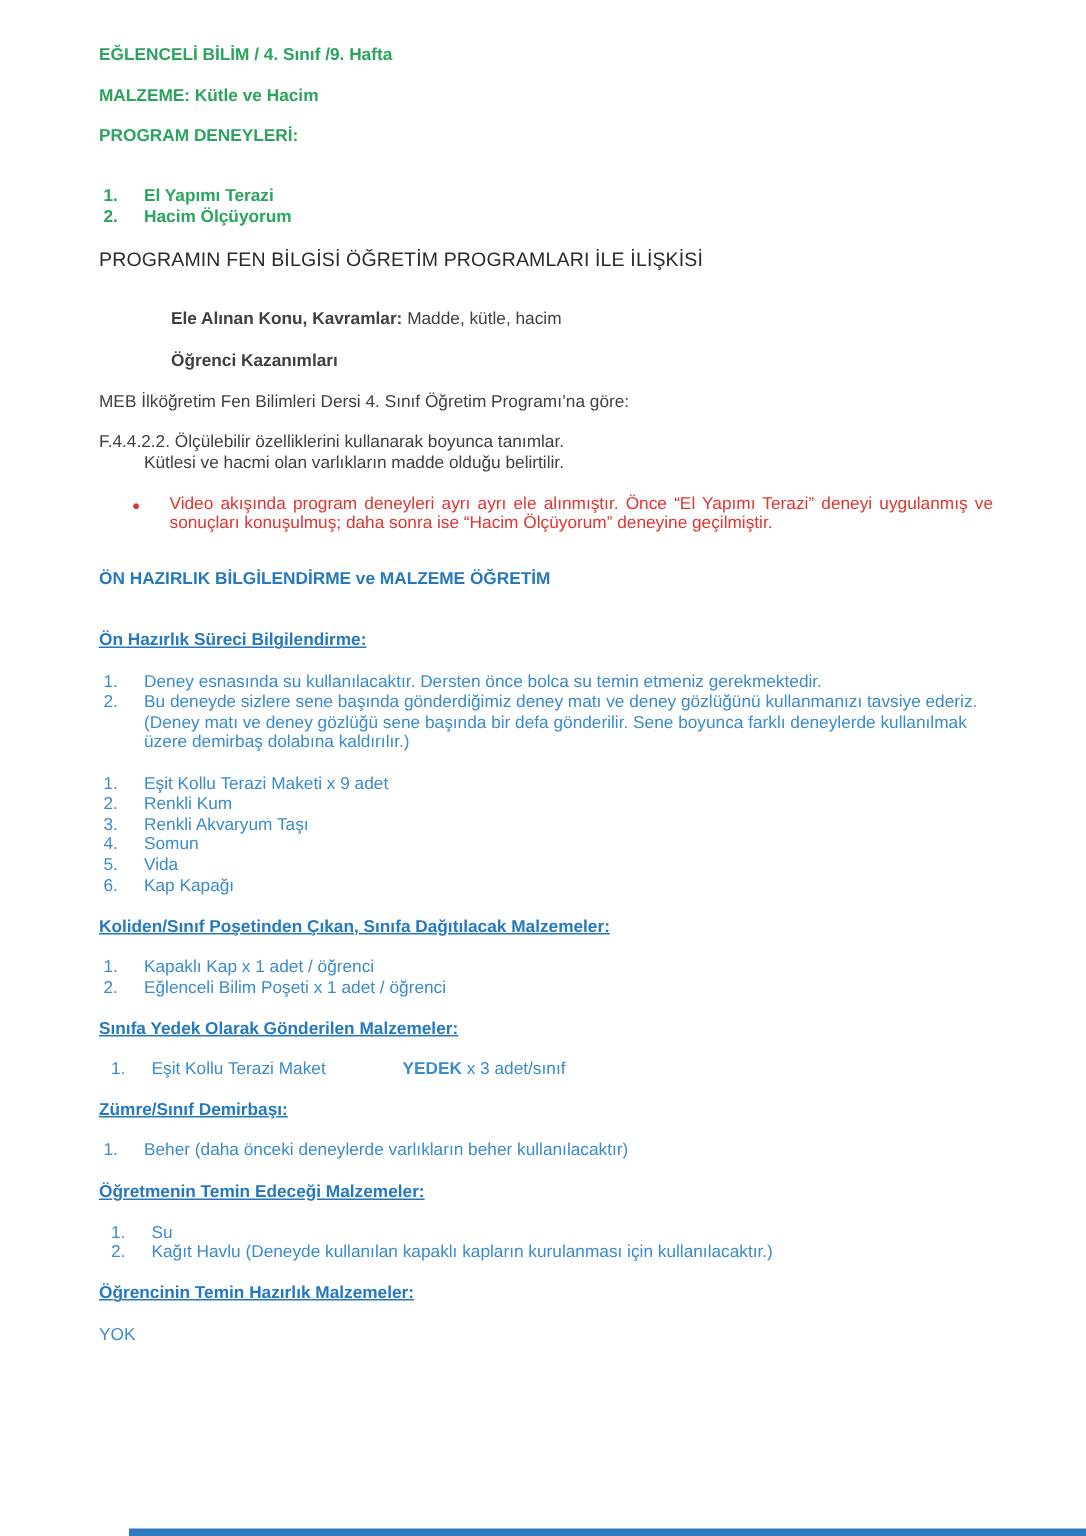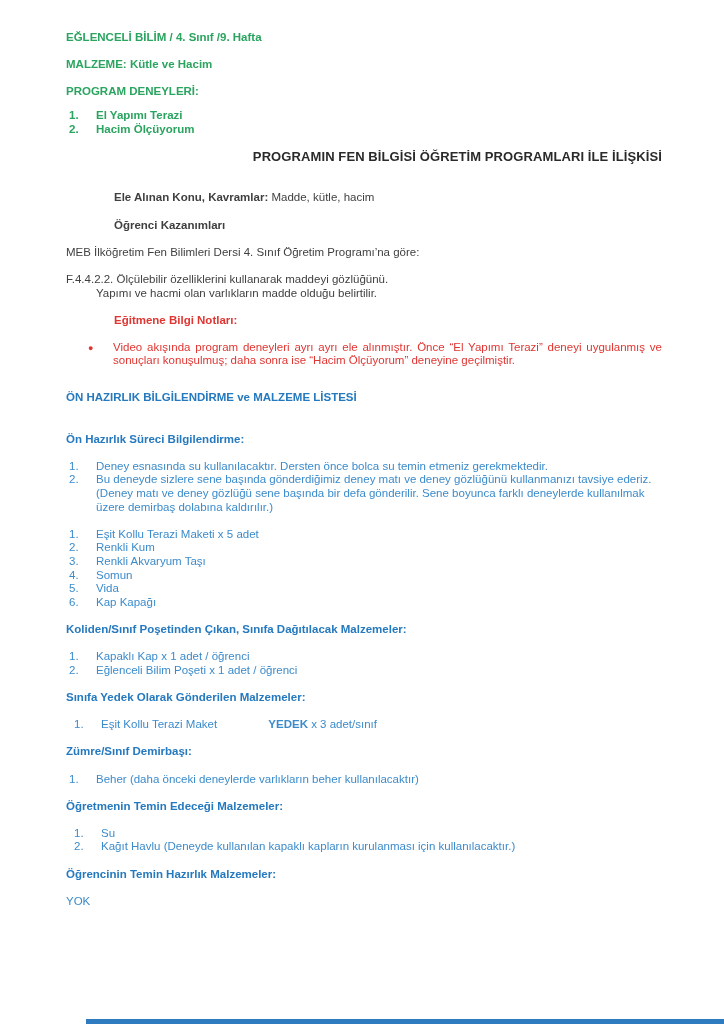--- a/index.html
+++ b/index.html
@@ -20,24 +20,24 @@
     font-size:11.5px;
     line-height:13.6px;
     color:var(--ink);
   }
   .doc{padding:31px 62px 0 66px;}
   p{margin:0 0 13.6px 0;}
   .b{font-weight:bold;padding-left:48px;}
   .green{color:var(--green);font-weight:bold;}
   .red{color:var(--red);}
   .blueh{color:var(--blue-h);font-weight:bold;}
-  .u{}
+  .u{text-decoration:underline;}
   .blue-body{color:var(--blue-b);}
   .doc-title{
-    text-align:right;font-weight:bold;color:#2a2a2a;
+    text-align:left;font-weight:normal;color:#2a2a2a;
     font-size:13px;margin:10px 0 28px 0;letter-spacing:.1px;
   }
   .list{margin:0 0 13.6px 0;}
   .row{display:flex;padding-left:3px;}
   .row .n{flex:0 0 27px;}
   .row .t{flex:1;}
   .indent{padding-left:30px;}
   .gain{margin:0 0 13.6px 0;}
   .gain p{margin:0;}
   .brow{display:flex;padding-left:22px;margin:0 0 23px 0;}
@@ -50,69 +50,68 @@
   }
 </style>
 </head>
 <body>
 
 <div class="page">
   <div class="doc">
 
     <p class="green">EĞLENCELİ BİLİM / 4. Sınıf  /9. Hafta</p>
     <p class="green">MALZEME: Kütle ve Hacim</p>
-    <p class="green" style="margin-bottom:10px;">PROGRAM DENEYLERİ:</p>
+    <p class="green" style="margin-bottom:26px;">PROGRAM DENEYLERİ:</p>
 
     <div class="list green">
       <div class="row">
         <span class="n">1.</span>
         <span class="t">El Yapımı Terazi</span>
       </div>
       <div class="row">
         <span class="n">2.</span>
         <span class="t">Hacim Ölçüyorum</span>
       </div>
     </div>
 
     <p class="doc-title">PROGRAMIN FEN BİLGİSİ ÖĞRETİM PROGRAMLARI İLE İLİŞKİSİ</p>
 
     <p><span class="b">Ele Alınan Konu, Kavramlar:</span><span> Madde, kütle, hacim</span></p>
 
     <p class="b">Öğrenci Kazanımları</p>
     <p>MEB İlköğretim Fen Bilimleri Dersi  4. Sınıf Öğretim Programı’na göre:</p>
 
     <div class="gain">
-      <p>F.4.4.2.2. Ölçülebilir özelliklerini kullanarak maddeyi gözlüğünü.</p>
-      <p class="indent">Yapımı ve hacmi olan varlıkların madde olduğu belirtilir.</p>
+      <p>F.4.4.2.2. Ölçülebilir özelliklerini kullanarak boyunca tanımlar.</p>
+      <p class="indent">Kütlesi ve hacmi olan varlıkların madde olduğu belirtilir.</p>
     </div>
 
-    <p class="red b">Eğitmene Bilgi Notları:</p>
     <div class="brow red">
       <span class="bdot">●</span>
       <span class="btext">Video akışında program deneyleri ayrı ayrı ele alınmıştır. Önce “El Yapımı Terazi” deneyi uygulanmış ve sonuçları konuşulmuş; daha sonra ise “Hacim Ölçüyorum” deneyine geçilmiştir.</span>
     </div>
 
-    <p class="blueh mb-lg">ÖN HAZIRLIK BİLGİLENDİRME ve MALZEME LİSTESİ</p>
+    <p class="blueh mb-lg">ÖN HAZIRLIK BİLGİLENDİRME ve MALZEME ÖĞRETİM</p>
 
     <p class="blueh u">Ön Hazırlık Süreci Bilgilendirme:</p>
     <div class="list blue-body">
       <div class="row">
         <span class="n">1.</span>
         <span class="t">Deney esnasında su kullanılacaktır. Dersten önce bolca su temin etmeniz gerekmektedir.</span>
       </div>
       <div class="row">
         <span class="n">2.</span>
         <span class="t">Bu deneyde sizlere sene başında gönderdiğimiz deney matı ve deney gözlüğünü kullanmanızı tavsiye ederiz. (Deney matı ve deney gözlüğü sene başında bir defa gönderilir. Sene boyunca farklı deneylerde kullanılmak üzere demirbaş dolabına kaldırılır.)</span>
       </div>
     </div>
 
     <div class="list blue-body">
       <div class="row">
         <span class="n">1.</span>
-        <span class="t">Eşit Kollu Terazi Maketi x 5 adet</span>
+        <span class="t">Eşit Kollu Terazi Maketi x 9 adet</span>
       </div>
       <div class="row">
         <span class="n">2.</span>
         <span class="t">Renkli Kum</span>
       </div>
       <div class="row">
         <span class="n">3.</span>
         <span class="t">Renkli Akvaryum Taşı</span>
       </div>
       <div class="row">

